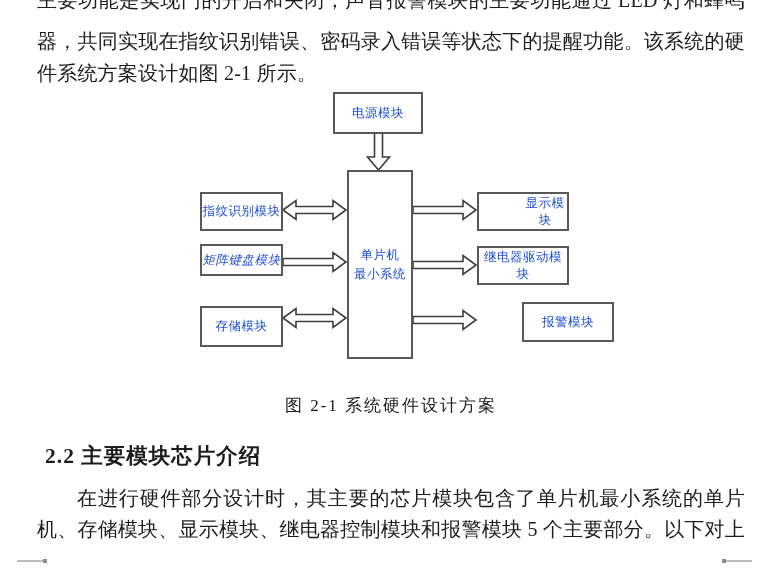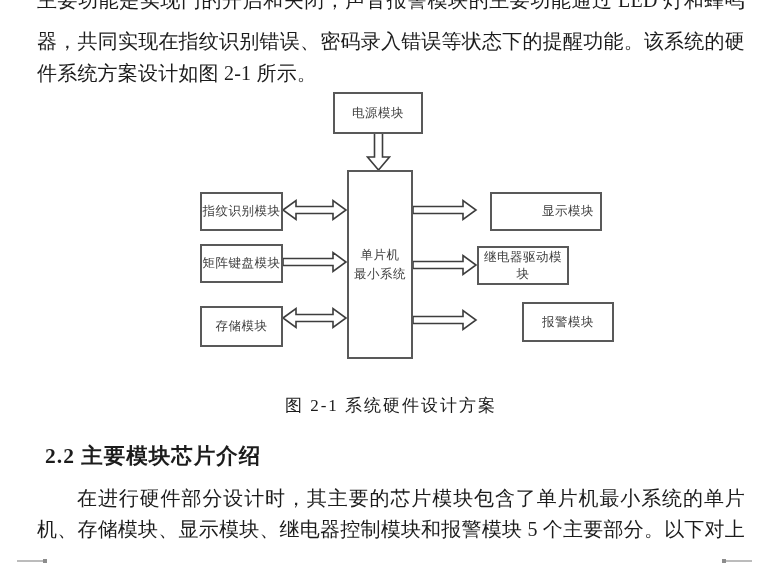--- a/index.html
+++ b/index.html
@@ -21,29 +21,29 @@
   .line-t2{top:25px;}
   .line-t3{top:57px;}
   .line-b1{top:482px;text-indent:40px;}
   .line-b2{top:513px;}
   
   .diagram{position:absolute;left:0;top:0;width:783px;height:568px;}
   .arrows{position:absolute;left:0;top:0;}
   .dbox{
     position:absolute;background:#ffffff;border:2px solid #595959;
     display:flex;align-items:center;justify-content:center;
-    font-size:12.5px;letter-spacing:0.5px;color:#404040;
+    font-size:12.5px;letter-spacing:0.5px;color:#1d4ed8;
     box-sizing:border-box;text-align:center;
   }
   .box-power  {left:333px;top:92px; width:90px;height:42px;}
   .box-mcu    {left:347px;top:170px;width:66px;height:189px;flex-direction:column;line-height:19px;}
   .box-finger {left:200px;top:192px;width:83px;height:39px;}
-  .box-keypad {left:200px;top:244px;width:83px;height:39px;}
+  .box-keypad {left:200px;top:244px;width:83px;height:32px;font-style:italic;}
   .box-storage{left:200px;top:298px;width:83px;height:41px;margin-top:8px;}
-  .box-display{left:490px;top:192px;width:112px;height:39px;padding-left:44px;}
+  .box-display{left:477px;top:192px;width:92px;height:39px;padding-left:44px;}
   .box-relay  {left:477px;top:246px;width:92px;height:39px;}
   .box-alarm  {left:477px;top:302px;width:92px;height:40px;margin-left:45px;}
   
   .caption{
     position:absolute;left:37px;top:394px;width:708px;
     text-align:center;font-size:17px;letter-spacing:2px;
   }
   .heading{
     position:absolute;left:37px;top:433px;margin:8px;
     font-size:21.5px;font-weight:bold;letter-spacing:1px;

